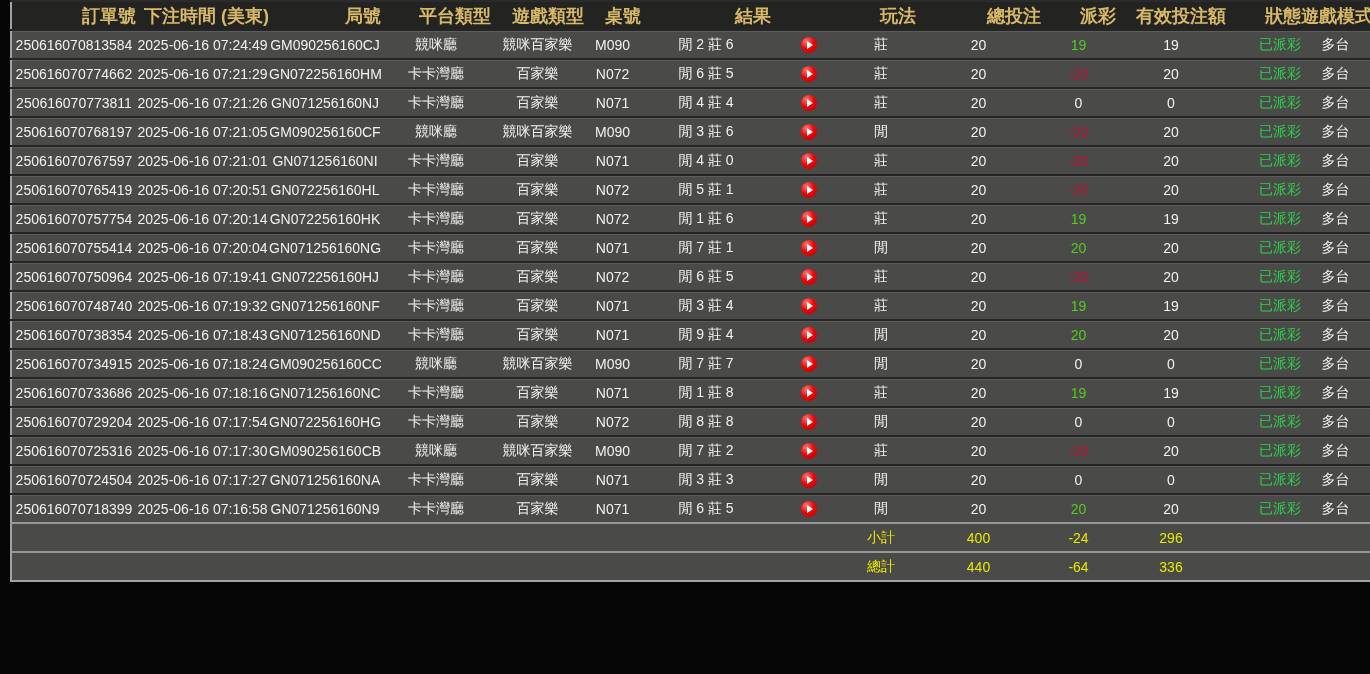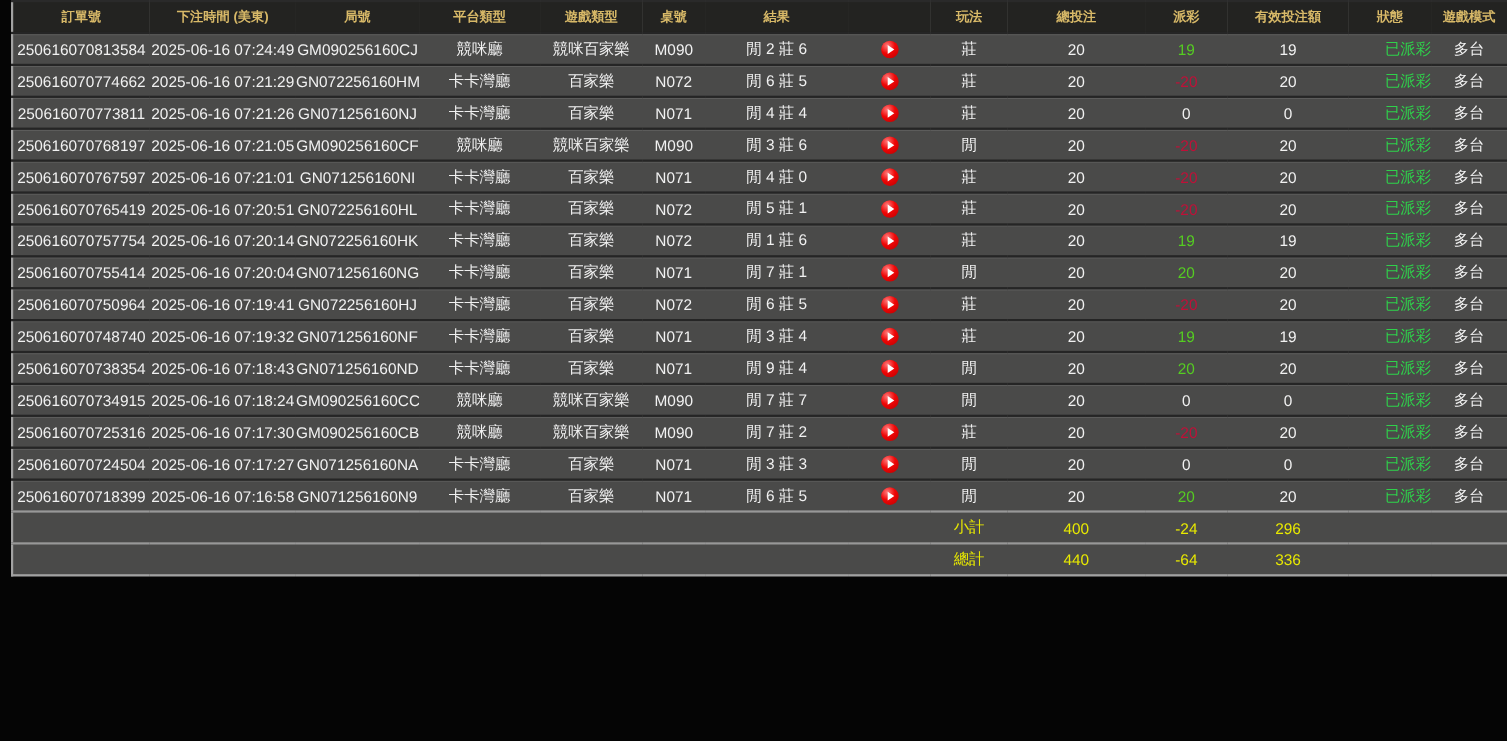--- a/index.html
+++ b/index.html
@@ -15,22 +15,22 @@
     border-collapse:collapse;table-layout:fixed;
     margin-left:10px;width:1358px;background:var(--rowbg);
     border:2px solid #a2a2a2;border-top-color:#2a2a2a;
   }
   col.c-order{width:125px}col.c-time{width:133px}col.c-round{width:112px}
   col.c-platform{width:110px}col.c-game_type{width:93px}col.c-table_no{width:57px}
   col.c-result{width:130px}col.c-icon{width:75px}col.c-play{width:70px}
   col.c-total_bet{width:125px}col.c-payout{width:75px}col.c-valid_bet{width:110px}
   col.c-status{width:75px}col.c-mode{width:70px}
   th{
-    background:var(--headbg);color:var(--gold);font-size:12px;font-weight:bold;
-    height:27px;padding:0;text-align:center;white-space:nowrap;overflow:hidden;
+    background:var(--headbg);color:var(--gold);font-size:18px;font-weight:bold;
+    height:27px;padding:0;text-align:right;white-space:nowrap;overflow:hidden;
     border-bottom:1px solid #0c0c0c;
   }
   td{
     height:27px;padding:0;text-align:center;font-size:14px;color:#f1f1f1;
     white-space:nowrap;overflow:hidden;border-top:2px solid #252525;
     box-shadow:inset 0 1px 0 rgba(255,255,255,.10);
   }
   td.pos{color:var(--pos);}
   td.neg{color:var(--neg);}
   td.paid{color:var(--paid);text-align:right;}
@@ -273,20 +273,52 @@
         <td>閒 7 莊 7</td>
         <td><span class="play-icon"></span></td>
         <td>閒</td>
         <td>20</td>
         <td>0</td>
         <td>0</td>
         <td class="paid">已派彩</td>
         <td>多台</td>
       </tr>
       <tr>
+        <td>250616070733686</td>
+        <td>2025-06-16 07:18:16</td>
+        <td>GN071256160NC</td>
+        <td>卡卡灣廳</td>
+        <td>百家樂</td>
+        <td>N071</td>
+        <td>閒 1 莊 8</td>
+        <td><span class="play-icon"></span></td>
+        <td>莊</td>
+        <td>20</td>
+        <td class="pos">19</td>
+        <td>19</td>
+        <td class="paid">已派彩</td>
+        <td>多台</td>
+      </tr>
+      <tr>
+        <td>250616070729204</td>
+        <td>2025-06-16 07:17:54</td>
+        <td>GN072256160HG</td>
+        <td>卡卡灣廳</td>
+        <td>百家樂</td>
+        <td>N072</td>
+        <td>閒 8 莊 8</td>
+        <td><span class="play-icon"></span></td>
+        <td>閒</td>
+        <td>20</td>
+        <td>0</td>
+        <td>0</td>
+        <td class="paid">已派彩</td>
+        <td>多台</td>
+      </tr>
+      <tr>
         <td>250616070725316</td>
         <td>2025-06-16 07:17:30</td>
         <td>GM090256160CB</td>
         <td>競咪廳</td>
         <td>競咪百家樂</td>
         <td>M090</td>
         <td>閒 7 莊 2</td>
         <td><span class="play-icon"></span></td>
         <td>莊</td>
         <td>20</td>

